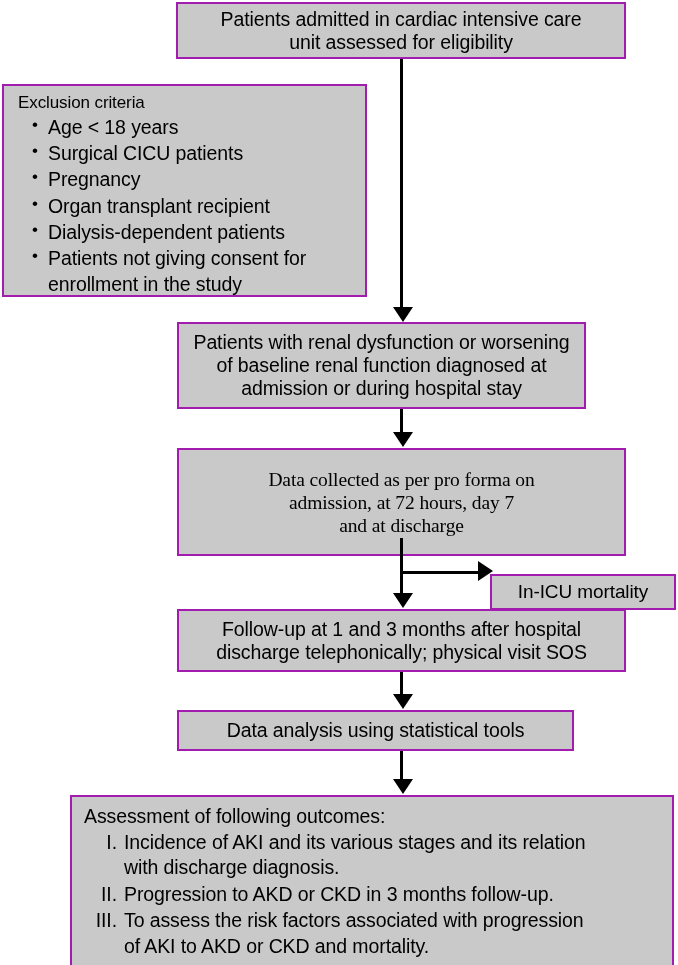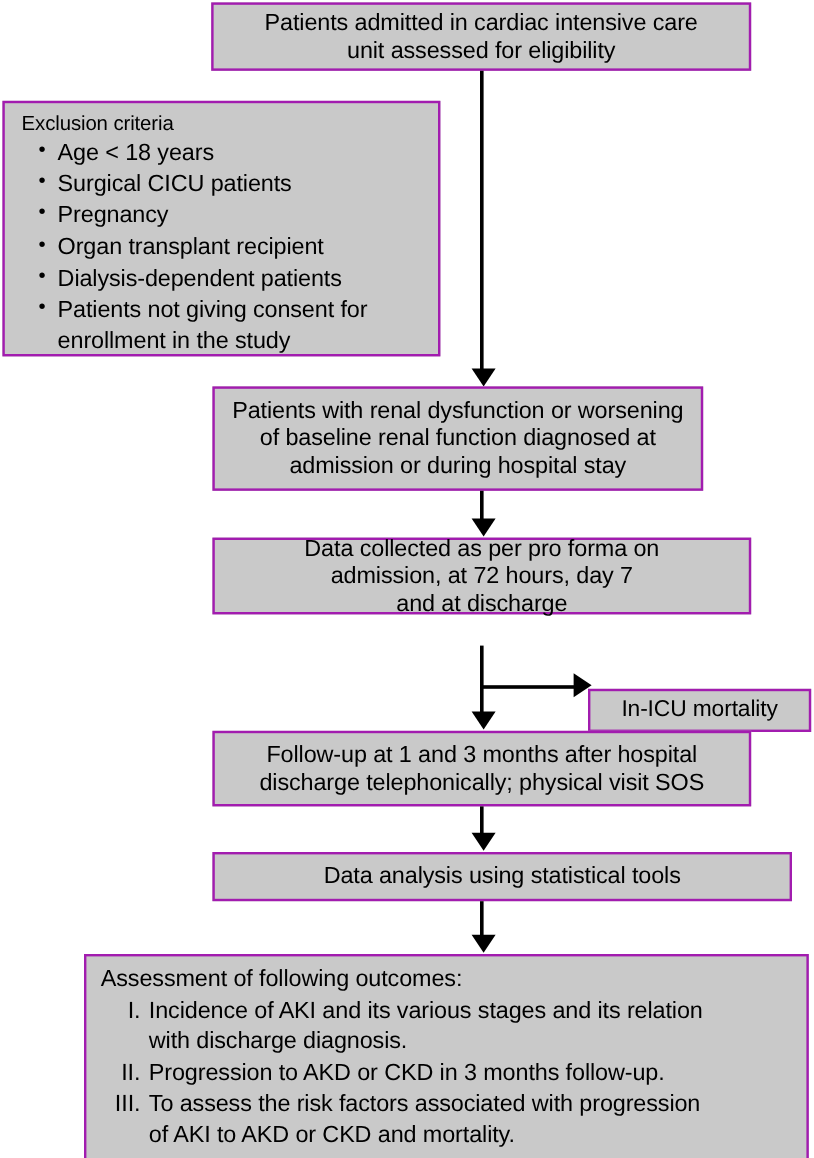--- a/index.html
+++ b/index.html
@@ -24,24 +24,24 @@
     letter-spacing:-0.1px;
   }
   .node.center{align-items:center;text-align:center;}
   .node.left{align-items:flex-start;text-align:left;}
   .node .pad{padding:0 10px;width:100%;box-sizing:border-box;}
 
   
   #box-eligibility{left:176px;top:2px;width:450px;height:57px;}
   #box-exclusion{left:2px;top:84px;width:365px;height:213px;padding:6px 0 0 0;}
   #box-renal{left:177px;top:322px;width:409px;height:87px;}
-  #box-datacollected{left:177px;top:448px;width:449px;height:64px;}
+  #box-datacollected{left:177px;top:448px;width:449px;height:108px;font-family:Liberation Serif, serif;}
   #box-icu{left:490px;top:574px;width:186px;height:36px;font-size:19px;}
   #box-followup{left:177px;top:609px;width:449px;height:63px;}
-  #box-analysis{left:177px;top:710px;width:483px;height:41px;}
+  #box-analysis{left:177px;top:710px;width:397px;height:41px;}
   #box-outcomes{left:70px;top:795px;width:604px;height:172px;}
 
   
   .excl-title{padding:3px 0 1px 14px;font-size:17px;}
   .excl-list{list-style:none;margin:0;padding:0 0 0 28px;}
   .excl-list li{
     position:relative;padding-left:16px;font-size:19.5px;line-height:1.335;
   }
   .excl-list li .bullet{
     position:absolute;left:0;top:-1px;font-size:17px;line-height:1.38;

